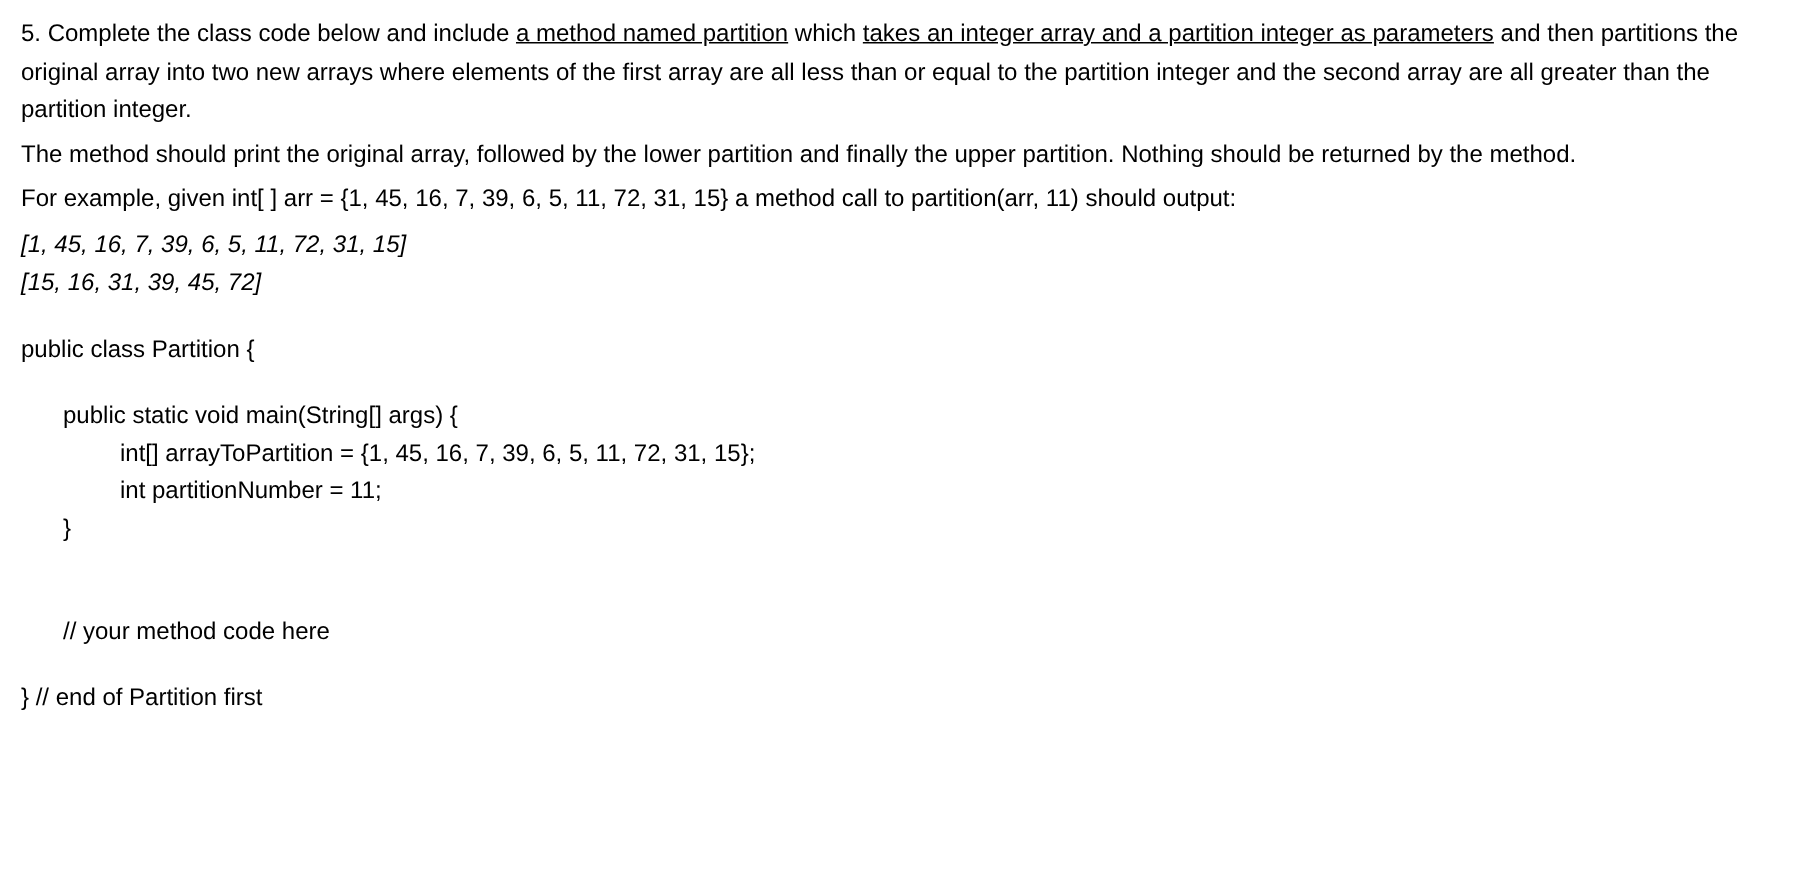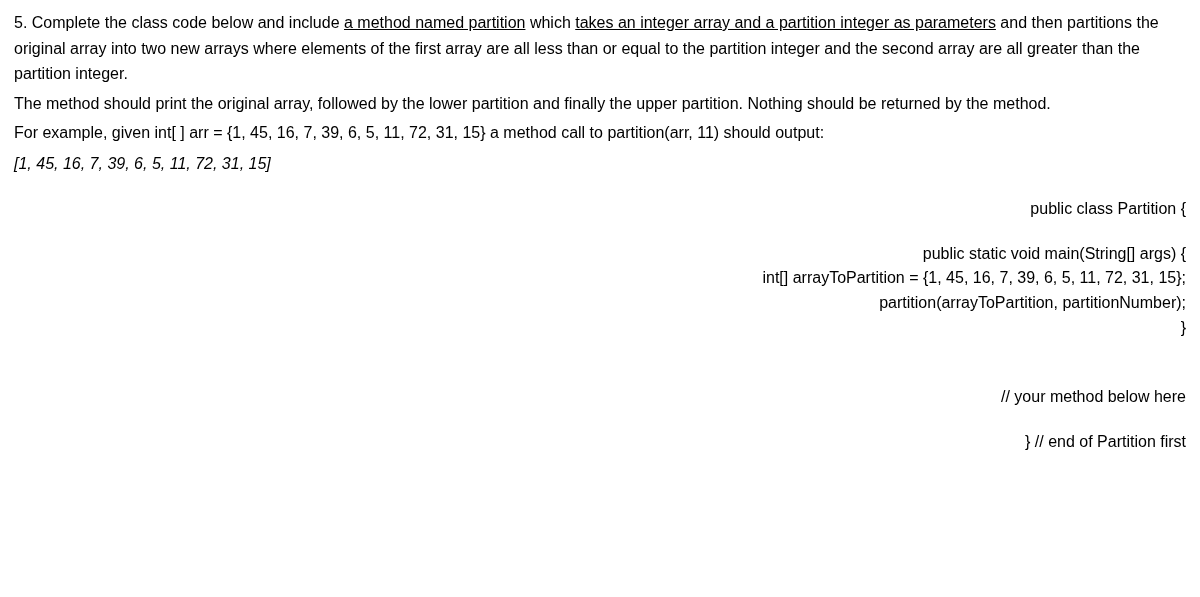--- a/index.html
+++ b/index.html
@@ -33,21 +33,20 @@
     }
     .output-line {
       line-height: 1.55;
     }
     .code-block {
       margin-top: 18px;
       line-height: 1.55;
     }
     .code-line {
       white-space: pre;
-      text-align: right;
     }
     .indent-1 {
       padding-left: 28px;
     }
     .indent-2 {
       padding-left: 66px;
     }
     .gap-small {
       height: 20px;
     }
@@ -61,26 +60,27 @@
 <div class="question-text">
   <span>5. Complete the class code below and include </span><span class="underlined">a method named partition</span><span> which </span><span class="underlined">takes an integer array and a partition integer as parameters</span><span> and then partitions the original array into two new arrays where elements of the first array are all less than or equal to the partition integer and the second array are all greater than the partition integer.</span>
 </div>
 
 <div class="paragraph">The method should print the original array, followed by the lower partition and finally the upper partition. Nothing should be returned by the method.</div>
 
 <div class="paragraph">For example, given int[ ] arr = {1, 45, 16, 7, 39, 6, 5, 11, 72, 31, 15} a method call to partition(arr, 11) should output:</div>
 
 <div class="output-block">
   <div class="output-line">[1, 45, 16, 7, 39, 6, 5, 11, 72, 31, 15]</div>
+  <div class="output-line">[15, 16, 31, 39, 45, 72]</div>
 </div>
 
 <div class="code-block">
   <div class="code-line">public class Partition {</div>
   <div class="gap-small"></div>
   <div class="code-line indent-1">public static void main(String[] args) {</div>
   <div class="code-line indent-2">int[] arrayToPartition = {1, 45, 16, 7, 39, 6, 5, 11, 72, 31, 15};</div>
-  <div class="code-line indent-2">partition(arrayToPartition, partitionNumber);</div>
+  <div class="code-line indent-2">int partitionNumber = 11;</div>
   <div class="code-line indent-1">}</div>
   <div class="gap-large"></div>
-  <div class="code-line indent-1">// your method below here</div>
+  <div class="code-line indent-1">// your method code here</div>
   <div class="gap-small"></div>
   <div class="code-line">} // end of Partition first</div>
 </div>
 
 </body></html>

